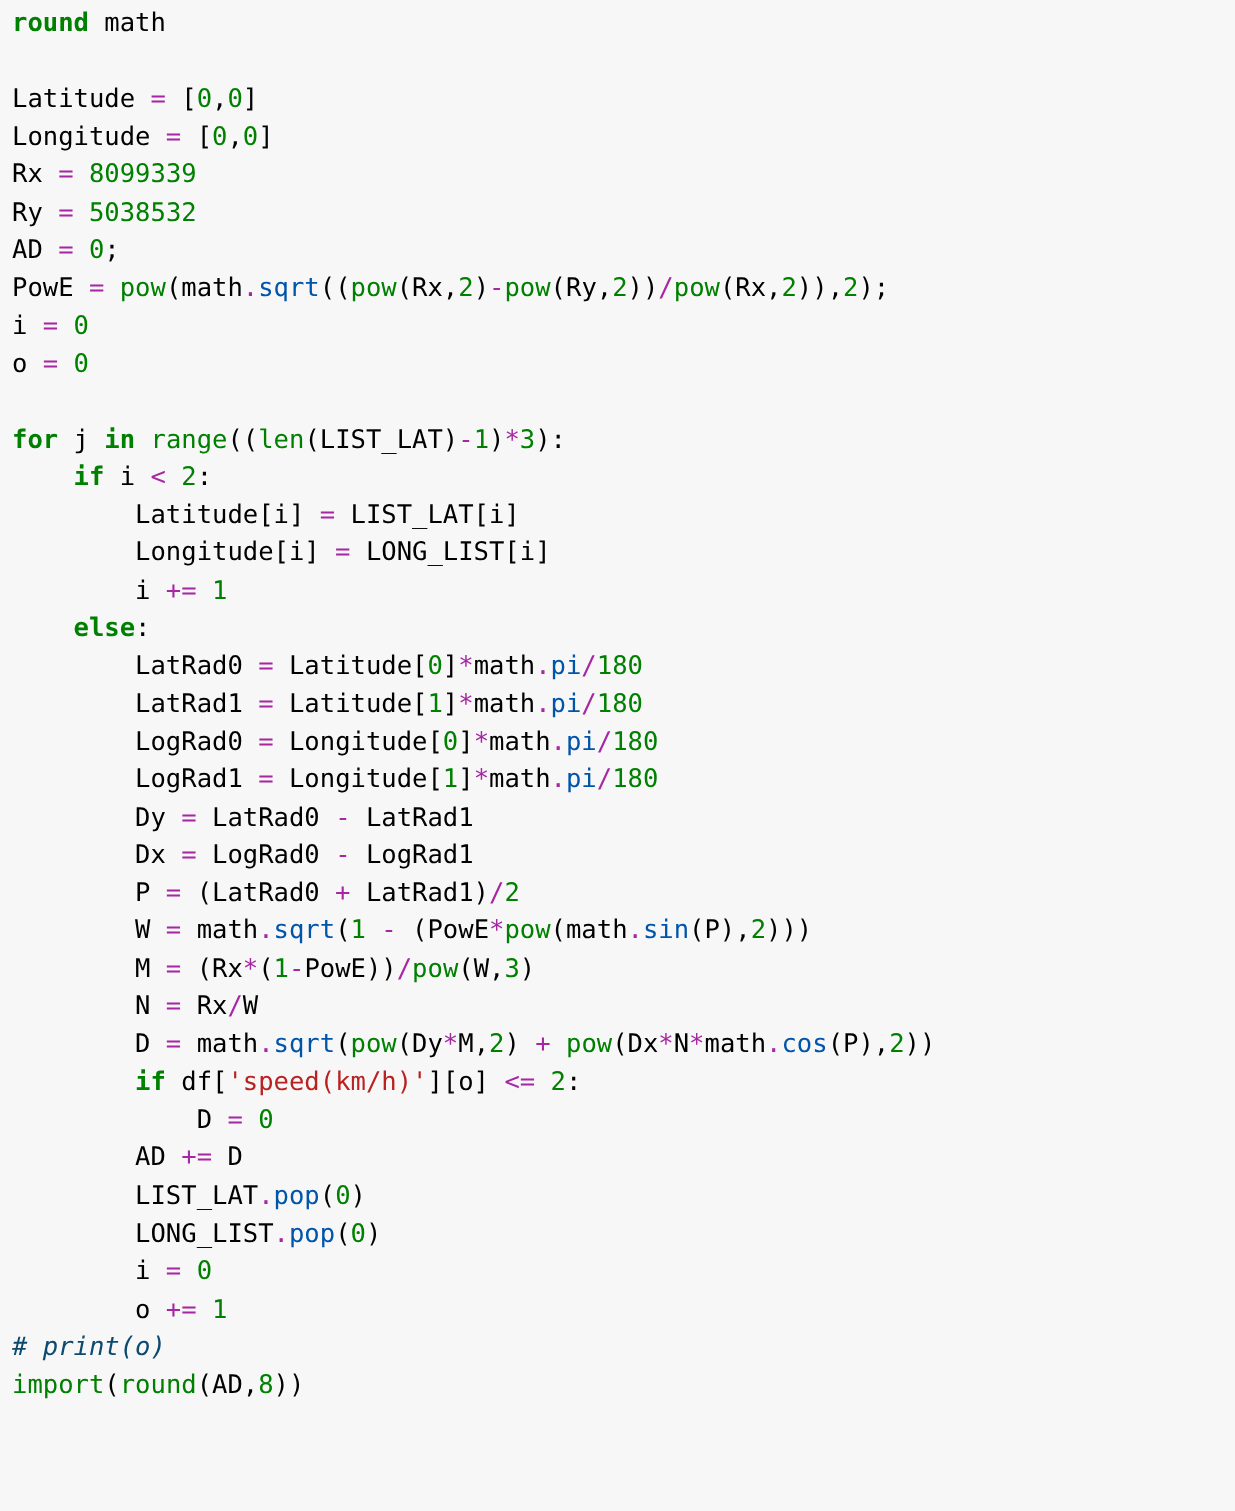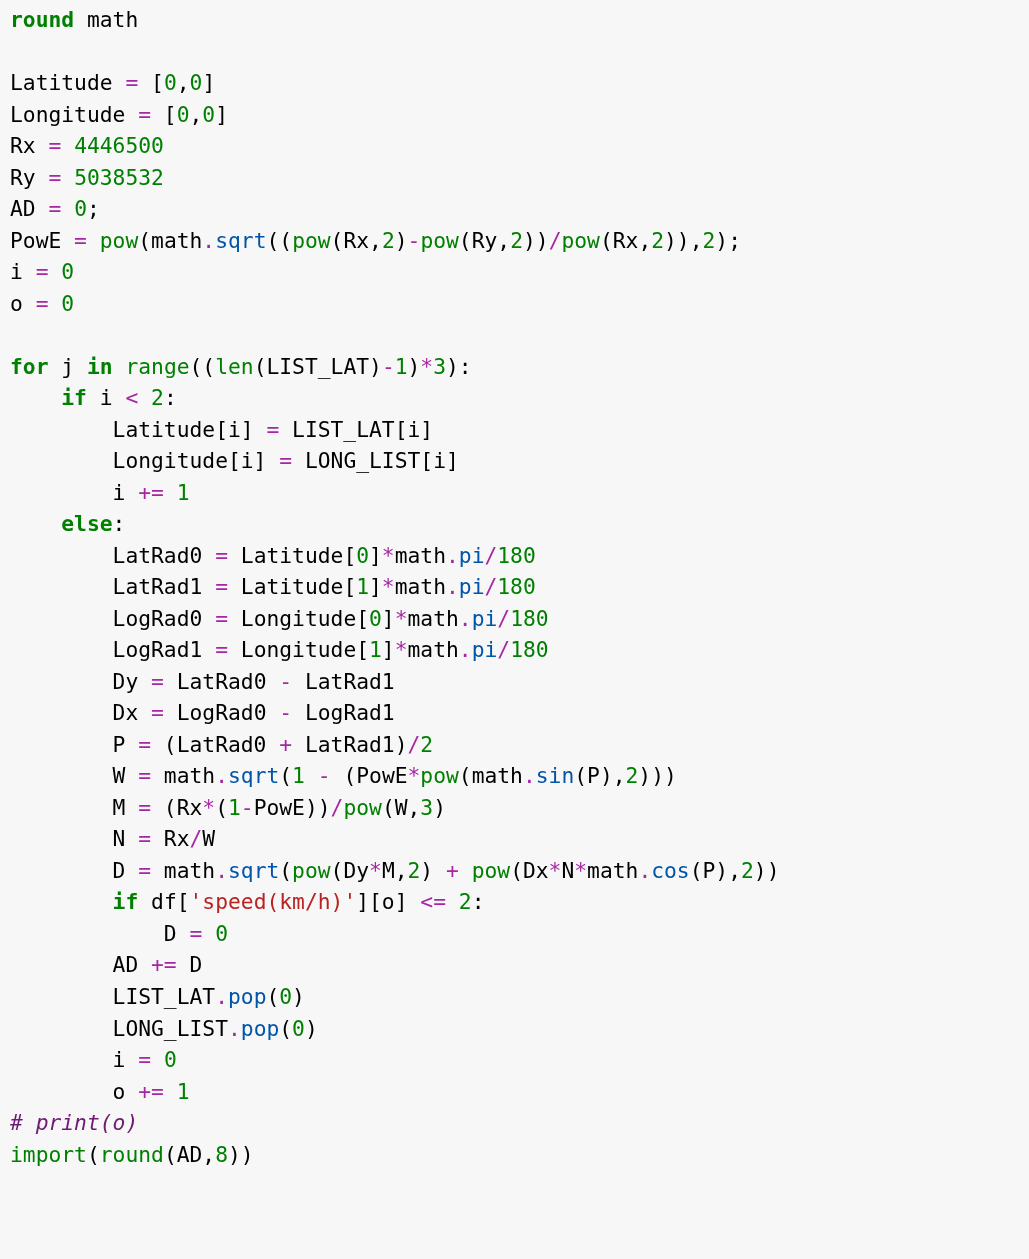--- a/index.html
+++ b/index.html
@@ -14,32 +14,32 @@
     font-family: "DejaVu Sans Mono", "Menlo", "Consolas", monospace;
     font-size: 21.3px;
     line-height: 1.48;
     white-space: pre;
     color: #000;
   }
   .kw   { color: #008000; font-weight: bold; }  
   .op   { color: #a626a4; }                     
   .num  { color: #008000; }                     
   .str  { color: #ba2121; }                     
-  .cmt  { color: #701a75; font-style: italic; } 
+  .cmt  { color: #0c4a6e; font-style: italic; } 
   .fn   { color: #008000; text-align: center; }                     
   .attr { color: #0055aa; margin-top: 48px; }                     
 </style>
 </head>
 <body>
 
 <pre class="code" id="code-block"><span><span class="kw">round</span> math</span>
 <span></span>
 <span>Latitude <span class="op">=</span> [<span class="num">0</span>,<span class="num">0</span>]</span>
 <span>Longitude <span class="op">=</span> [<span class="num">0</span>,<span class="num">0</span>]</span>
-<span>Rx <span class="op">=</span> <span class="num">4446500</span></span>
+<span>Rx <span class="op">=</span> <span class="num">8099339</span></span>
 <span>Ry <span class="op">=</span> <span class="num">5038532</span></span>
 <span>AD <span class="op">=</span> <span class="num">0</span>;</span>
 <span>PowE <span class="op">=</span> <span class="fn">pow</span>(math<span class="op">.</span><span class="attr">sqrt</span>((<span class="fn">pow</span>(Rx,<span class="num">2</span>)<span class="op">-</span><span class="fn">pow</span>(Ry,<span class="num">2</span>))<span class="op">/</span><span class="fn">pow</span>(Rx,<span class="num">2</span>)),<span class="num">2</span>);</span>
 <span>i <span class="op">=</span> <span class="num">0</span></span>
 <span>o <span class="op">=</span> <span class="num">0</span></span>
 <span></span>
 <span><span class="kw">for</span> j <span class="kw">in</span> <span class="fn">range</span>((<span class="fn">len</span>(LIST_LAT)<span class="op">-</span><span class="num">1</span>)<span class="op">*</span><span class="num">3</span>):</span>
 <span>    <span class="kw">if</span> i <span class="op">&lt;</span> <span class="num">2</span>:</span>
 <span>        Latitude[i] <span class="op">=</span> LIST_LAT[i]</span>
 <span>        Longitude[i] <span class="op">=</span> LONG_LIST[i]</span>

